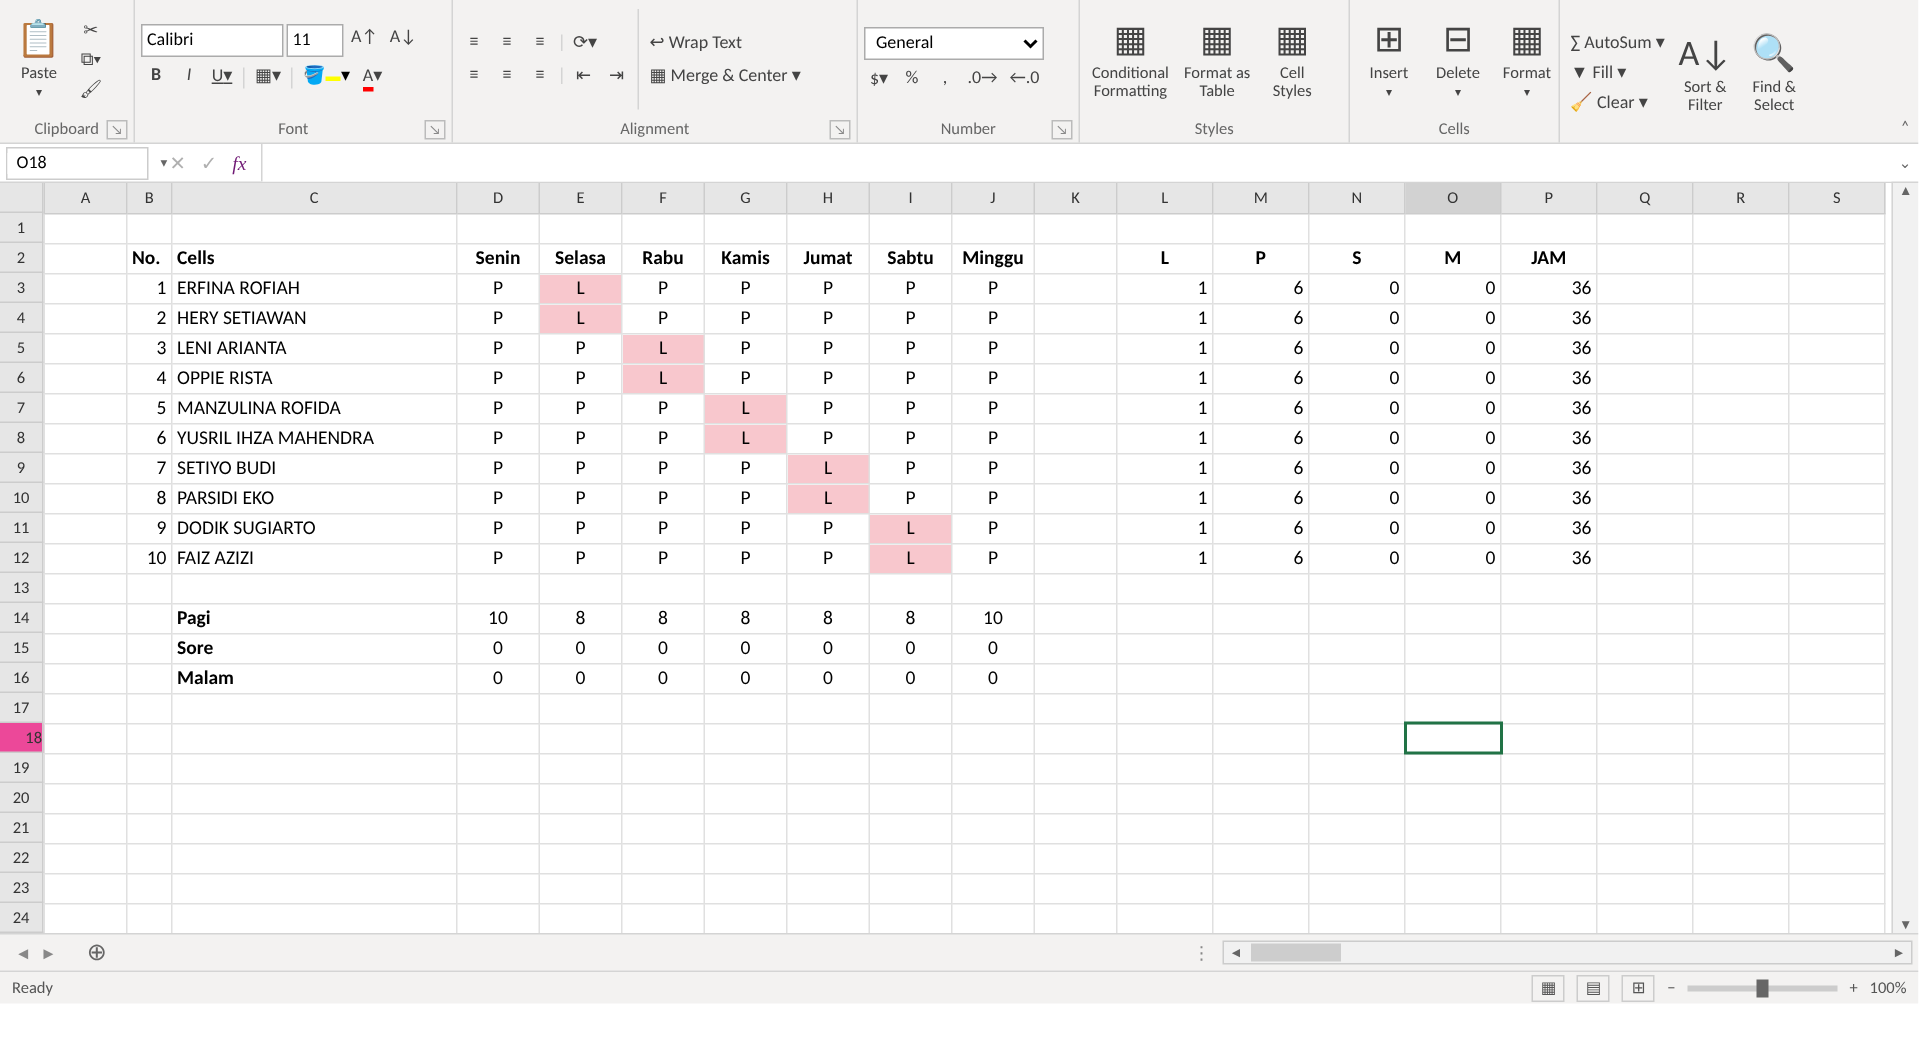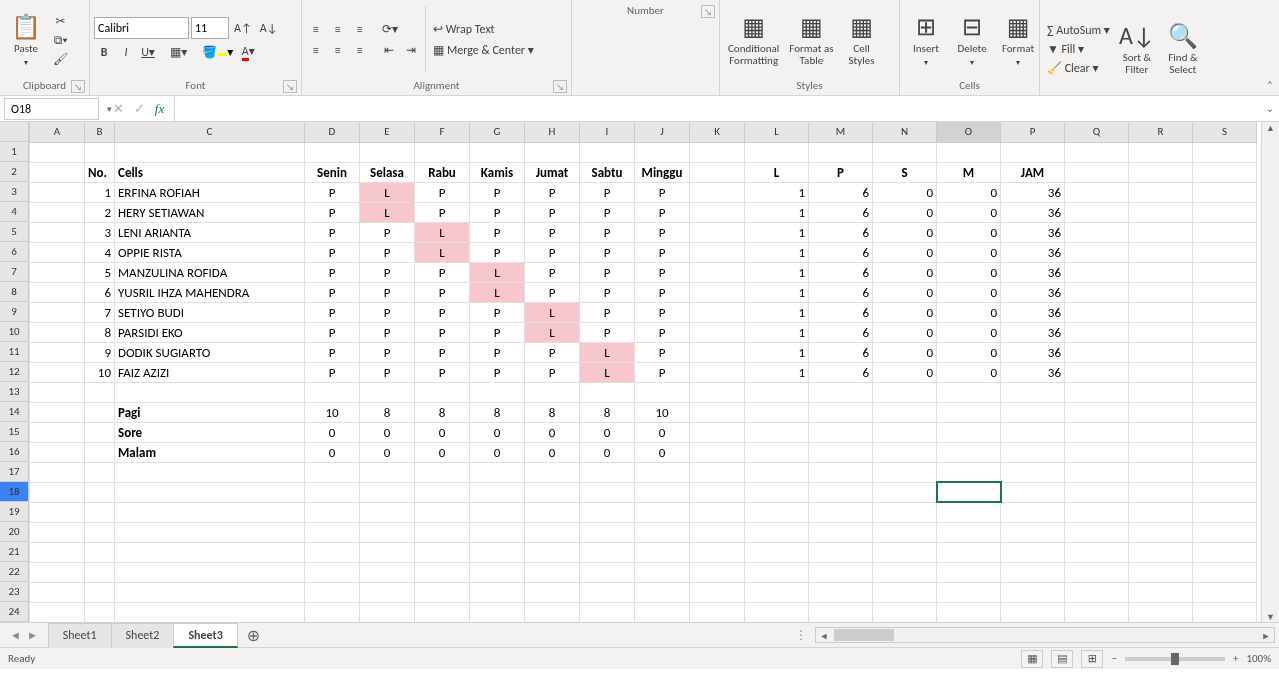--- a/index.html
+++ b/index.html
@@ -8,44 +8,44 @@
 
 .ribbon { background: #f3f2f1; border-bottom: 1px solid #d4d4d4; height: 96px; display: flex; }
 .ribbon-group { border-right: 1px solid #d4d4d4; display: flex; flex-direction: column; justify-content: space-between; padding: 2px 4px 0; }
 .ribbon-group-content { display: flex; gap: 2px; flex: 1; }
 .ribbon-group-label { text-align: center; font-size: 11px; color: #666; padding: 2px 0 3px; position: relative; }
 .ribbon-group-label .dlg { position: absolute; right: 0; bottom: 2px; font-size: 9px; color: #888; border: 1px solid #bbb; padding: 0 2px; cursor: pointer;}
 .big-btn { display: flex; flex-direction: column; align-items: center; justify-content: center; gap: 2px; min-width: 44px; padding: 2px 4px; cursor: pointer; }
 .big-btn .ico { font-size: 24px; }
 .big-btn .lbl { font-size: 11px; text-align: center; line-height: 12px; }
 .col { display: flex; flex-direction: column; gap: 1px; justify-content: center;}
-.row { display: flex; align-items: center; gap: 2px; }
+.row { display: flex; gap: 2px; }
 .sm-btn { padding: 2px 3px; cursor: pointer; font-size: 12px; min-width: 20px; text-align:center;}
 select.combo, input.combo { border: 1px solid #ababab; background: #fff; height: 22px; font-size: 12px; padding: 0 3px; }
 .font-name { width: 95px; }
 .font-size { width: 38px; }
 .number-format { width: 120px; }
 .sep { width: 1px; background: #d4d4d4; margin: 4px 2px; }
 
 
 .formula-row { display: flex; align-items: center; height: 26px; border-bottom: 1px solid #d4d4d4; }
 .name-box { width: 95px; border: 1px solid #ccc; margin: 0 4px; height: 22px; display: flex; align-items:center;gap:28px;}
 .name-box input { border: 0; width: 70px; font-size: 12px; padding-left: 6px; }
 .name-box .dd { font-size: 9px; color: #666; padding: 0 4px; cursor: pointer;}
 .fx-btns { display: flex; gap: 10px; padding: 0 10px; color: #b0b0b0; font-size: 13px;}
-.fx-btns span[data-name="fx-icon"] { font-style: italic; font-family: serif; color: #15803d;}
+.fx-btns span[data-name="fx-icon"] { font-style: italic; font-family: serif; color: #701a75;}
 .formula-input { flex: 1; border: 0; border-left: 1px solid #d4d4d4; height: 100%; padding: 0 6px; }
 .expand-fb { width: 18px; text-align:center; color: #666; font-size: 10px; cursor:pointer;}
 
 
 .grid-wrap { position: relative; height: 500px; overflow: hidden; display:flex; }
 .rowhead-col { width: 29px; background: #e6e6e6; }
 .rowhead-col .sel-all { height: 20px; border-right:1px solid #ccc; border-bottom:1px solid #ccc; background:#e6e6e6;}
 .rowhead { height: 20px; border-right:1px solid #ccc; border-bottom:1px solid #ccc; font-size:11px; color:#333; text-align:center; line-height:20px; cursor:pointer;}
-.rowhead.sel { background:#3b82f6; }
+.rowhead.sel { background:#ec4899;text-align:right; }
 .grid-cols { flex:1; overflow: hidden;}
 table.sheet { border-collapse: collapse; table-layout: fixed; }
 table.sheet th { background: #e6e6e6; border:1px solid #ccc; border-top:0; height:20px; font-weight:normal; font-size:11px; color:#333; cursor:pointer; }
 table.sheet th.sel { background:#d2d2d2; }
 table.sheet td { border:1px solid #e0e0e0; height:20px; padding:0 3px; font-size: 13px; font-family: Calibri, sans-serif; white-space:nowrap; overflow:hidden; color:#000;}
 td.hc { text-align:center; }
 td.hr { text-align:right; }
 td.bold { font-weight:bold; }
 td.pink { background: #f8c7cd; }
 td.bd-all { border:1px solid #000;}
@@ -142,20 +142,30 @@
       <div class="sep"></div>
       <div class="col" style="gap:3px">
         <span class="sm-btn" data-name="wrap-text-button" style="text-align:left">↩ <span>Wrap Text</span></span>
         <span class="sm-btn" data-name="merge-center-button" style="text-align:left">▦ <span>Merge &amp; Center</span> ▾</span>
       </div>
     </div>
     <div class="ribbon-group-label"><span data-name="group-alignment-label">Alignment</span><span class="dlg" data-name="alignment-dialog-launcher">↘</span></div>
   </div>
 
   <div class="ribbon-group" data-name="group-number" style="width:148px">
+    <div class="ribbon-group-content col" style="gap:3px">
+      <select class="combo number-format" data-name="number-format-combo"><option>General</option></select>
+      <div class="row">
+        <span class="sm-btn" data-name="accounting-format-button">$▾</span>
+        <span class="sm-btn" data-name="percent-button">%</span>
+        <span class="sm-btn" data-name="comma-button">,</span>
+        <span class="sm-btn" data-name="increase-decimal-button">.0→</span>
+        <span class="sm-btn" data-name="decrease-decimal-button">←.0</span>
+      </div>
+    </div>
     <div class="ribbon-group-label"><span data-name="group-number-label">Number</span><span class="dlg" data-name="number-dialog-launcher">↘</span></div>
   </div>
 
   <div class="ribbon-group" data-name="group-styles" style="width:180px">
     <div class="ribbon-group-content">
       <div class="big-btn" data-name="conditional-formatting-button">
           <span class="ico" data-name="conditional-formatting-icon">▦</span>
           <span class="lbl" style="white-space:pre-line">Conditional
 Formatting</span>
         </div>
@@ -819,25 +829,20 @@
     <div class="track"></div>
     <div data-name="scroll-down-button">▼</div>
   </div>
 </div>
 
 <div class="tabs-row" data-name="sheet-tabs-bar">
   <div class="tab-nav">
     <span data-name="tab-nav-prev">◄</span>
     <span data-name="tab-nav-next">►</span>
   </div>
-  <div class="sheet-tabs" id="sheet-tabs">
-      <div class="sheet-tab" data-name="sheet-tab">Sheet1</div>
-      <div class="sheet-tab" data-name="sheet-tab">Sheet2</div>
-      <div class="sheet-tab active" data-name="sheet-tab">Sheet3</div>
-    </div>
   <span class="add-sheet" data-name="add-sheet-button">⊕</span>
   <div class="hsb-wrap">
     <span style="padding-right:8px;color:#888" data-name="tab-split-handle">⋮</span>
     <div class="hsb" data-name="horizontal-scrollbar">
       <span class="arr" data-name="scroll-left-button">◄</span>
       <span class="thumb" data-name="scroll-thumb"></span>
       <span class="trk"></span>
       <span class="arr" data-name="scroll-right-button">►</span>
     </div>
   </div>

